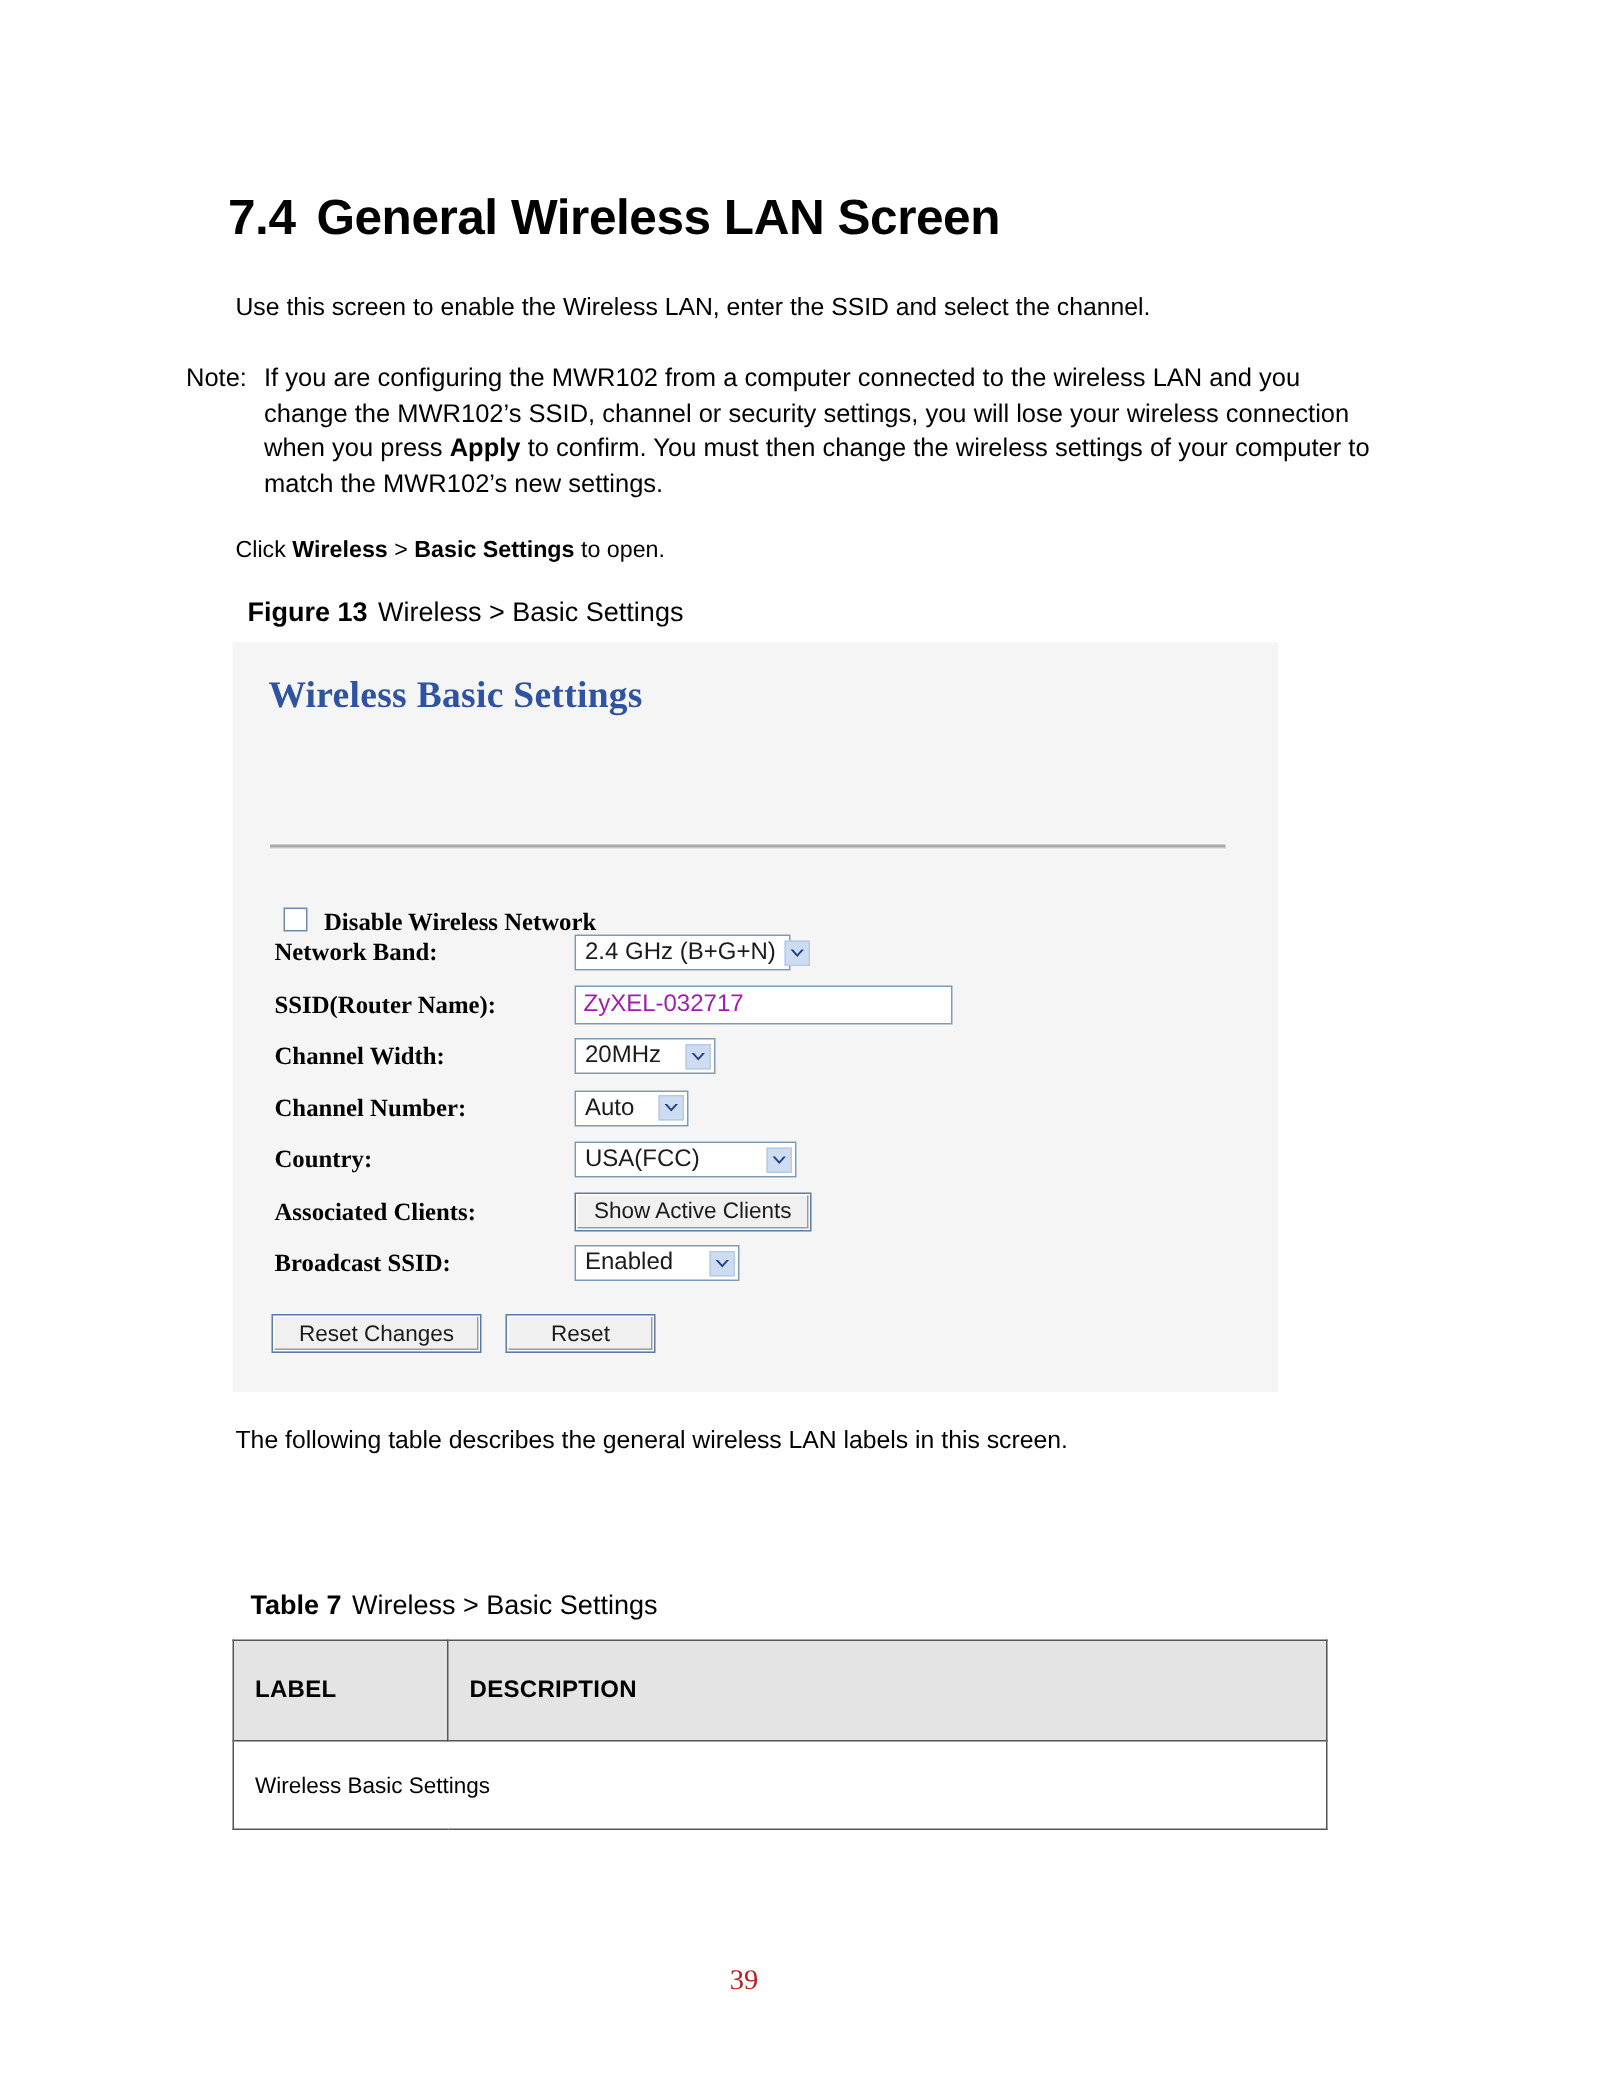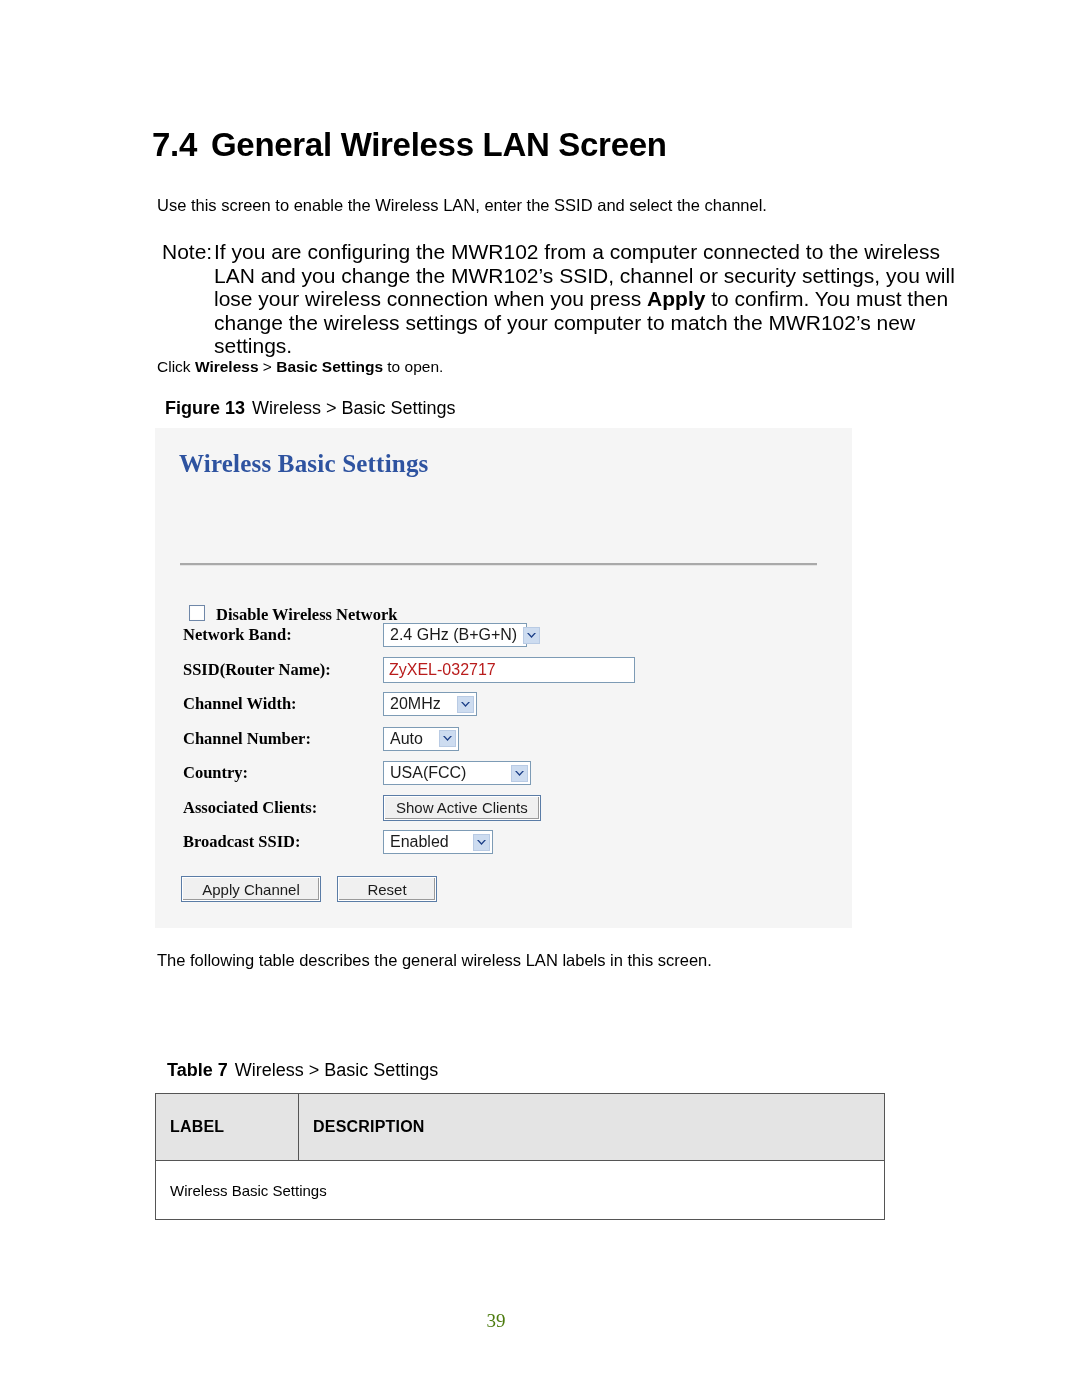--- a/index.html
+++ b/index.html
@@ -46,23 +46,22 @@
     font-size: 16.5px;
     white-space: nowrap;
   }
 
   
   .note-block {
     position: absolute;
     left: 124px;
     top: 240px;
     width: 800px;
-    font-size: 21px;
+    font-size: 17px;
     line-height: 23.5px;
-    margin-left: 38px;
   }
   .note-block .note-label {
     position: absolute;
     left: 0;
     top: 0;
   }
   .note-block .note-body {
     margin-left: 52px;
     text-indent: 0;
   }
@@ -215,21 +214,21 @@
   .sel-chan   { width: 76px; }
   .sel-country{ width: 148px; }
   .sel-bcast  { width: 110px; }
 
   .text-input {
     width: 252px;
     height: 26px;
     border: 1px solid #7d9bb5;
     background: #ffffff;
     font-size: 16px;
-    color: #b91c1c;
+    color: #a21caf;
     padding: 0 5px;
     box-sizing: border-box;
     line-height: 24px;
     font-family: "Liberation Sans", sans-serif;
   }
 
   .btn {
     display: inline-flex;
     align-items: center;
     justify-content: center;
@@ -311,21 +310,21 @@
 
   
   .page-number {
     position: absolute;
     left: 0;
     top: 1310px;
     width: 992px;
     text-align: center;
     font-family: "Liberation Serif", serif;
     font-size: 19px;
-    color: #4d7c0f;
+    color: #b91c1c;
   }
 </style>
 </head>
 <body>
 
 <div class="page">
 
   <div class="section-heading">
     <span class="num">7.4</span><span>General Wireless LAN Screen</span>
   </div>
@@ -435,21 +434,21 @@
                   <path d="M1 2 L5.5 7 L10 2 L8.3 2 L5.5 5.1 L2.7 2 Z" fill="#1c3f87"></path>
                 </svg>
             </span>
           </span>
         </span>
       </div>
 
     </div>
 
     <div class="action-row">
-      <span class="btn btn-apply">Apply Channel</span>
+      <span class="btn btn-apply">Reset Changes</span>
       <span class="btn btn-reset">Reset</span>
     </div>
 
   </div>
 
   <div class="follow-line">The following table describes the general wireless LAN labels in this screen.</div>
 
   <div class="table-caption">
     <span class="tbl-num">Table 7</span><span>Wireless &gt; Basic Settings</span>
   </div>

